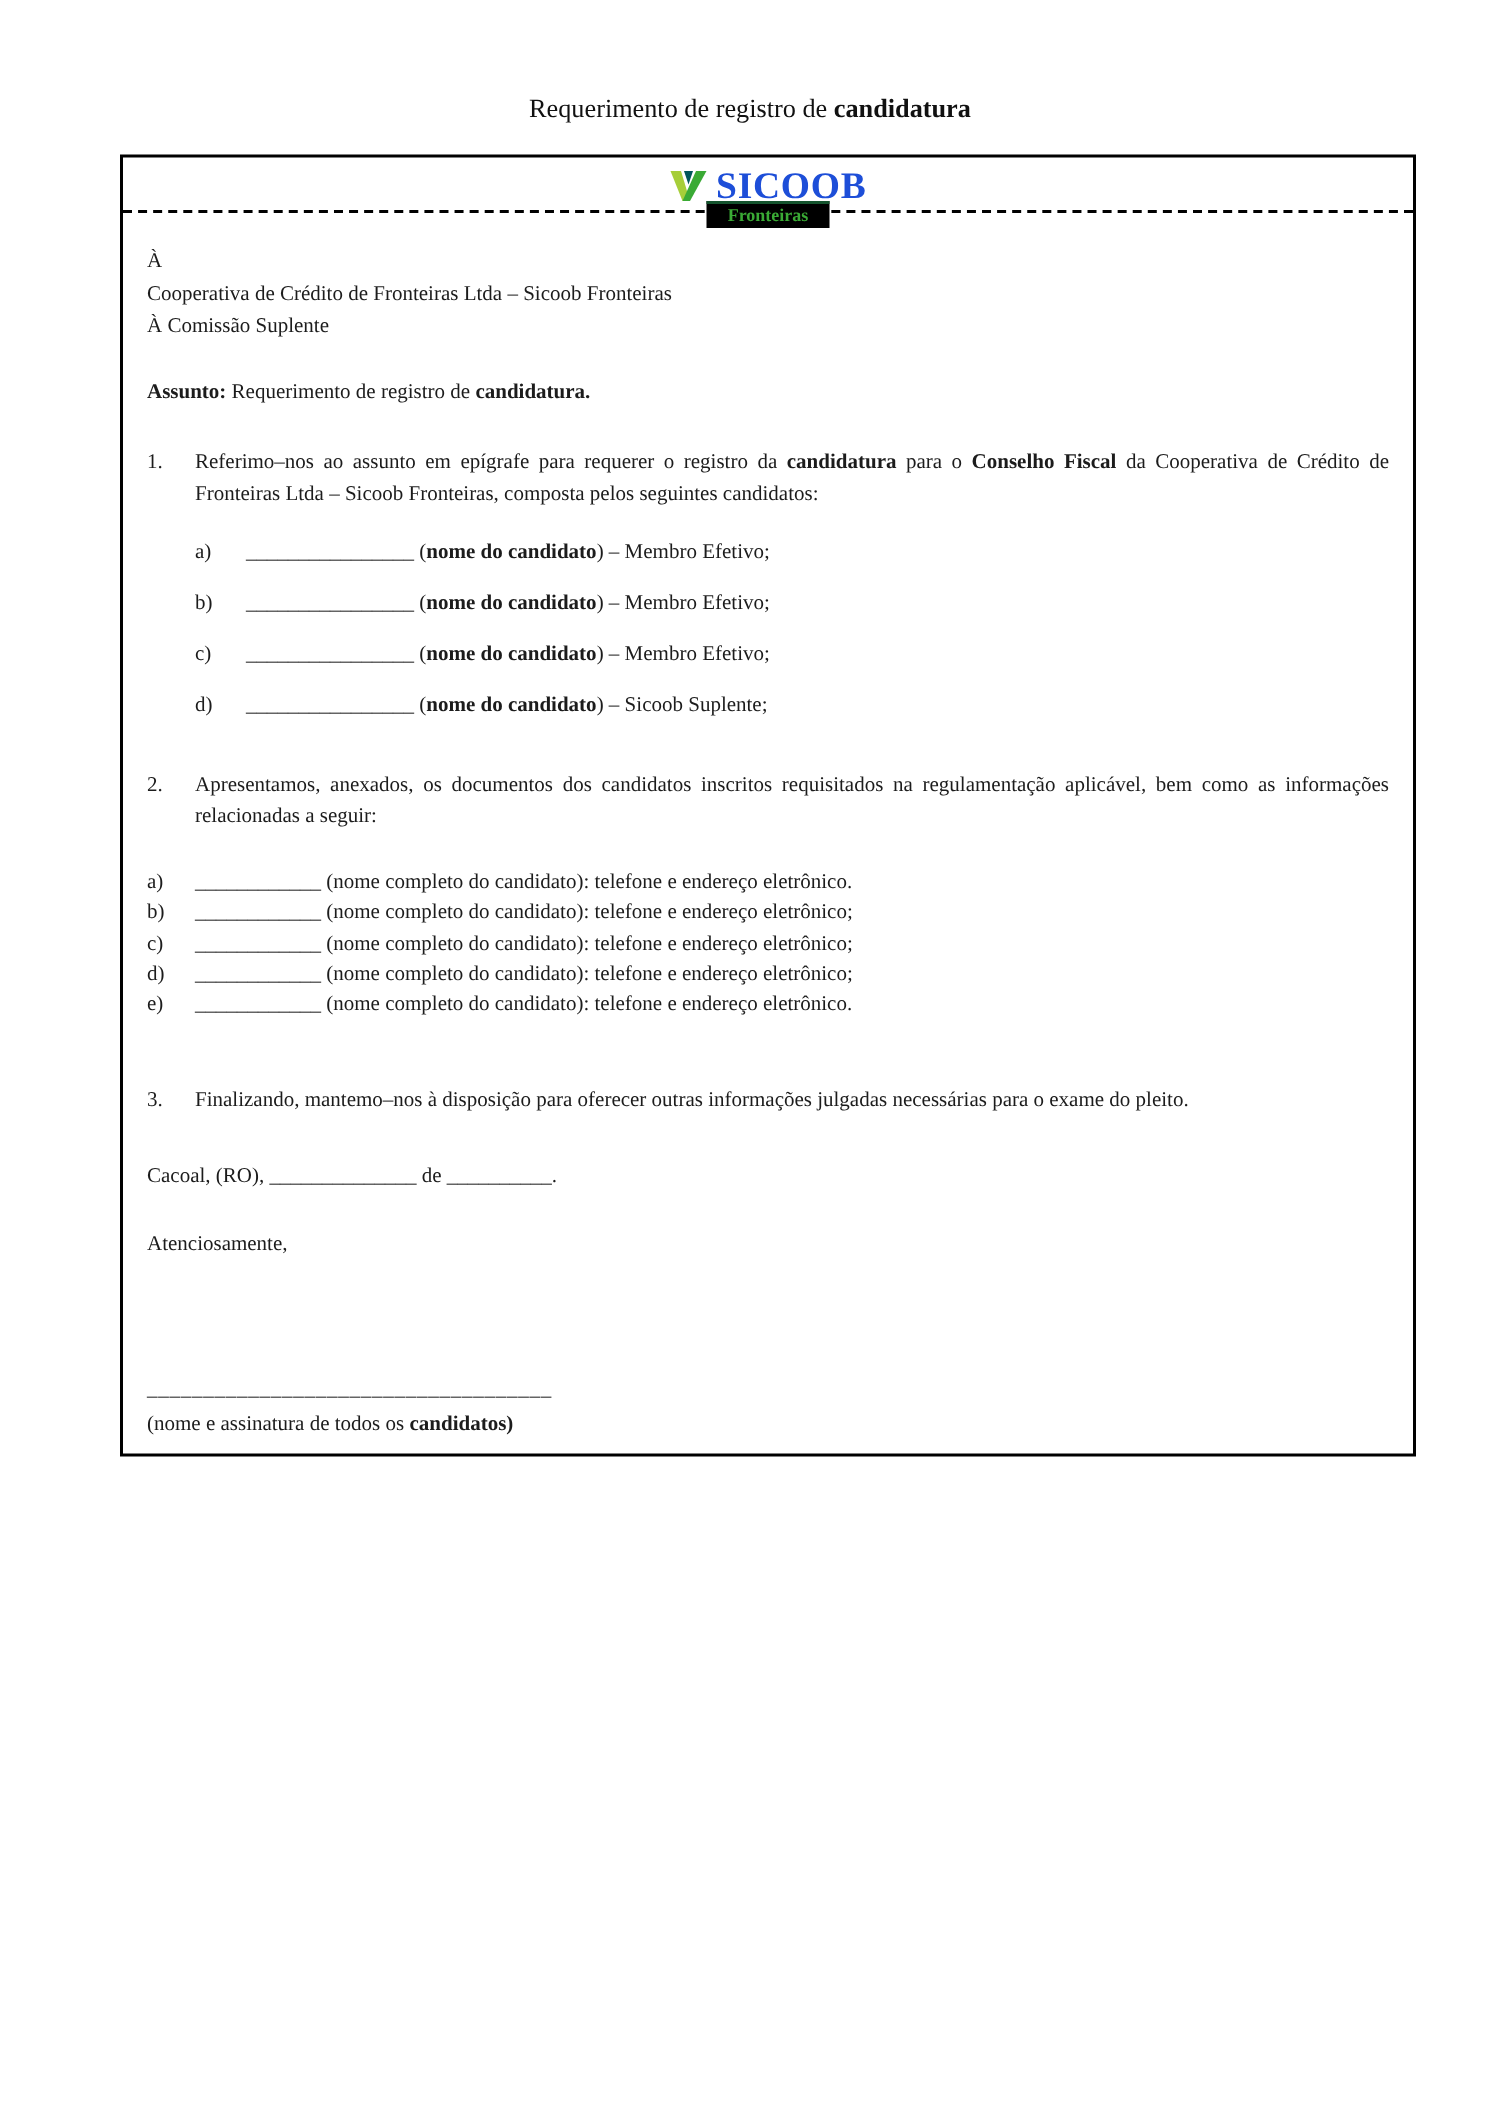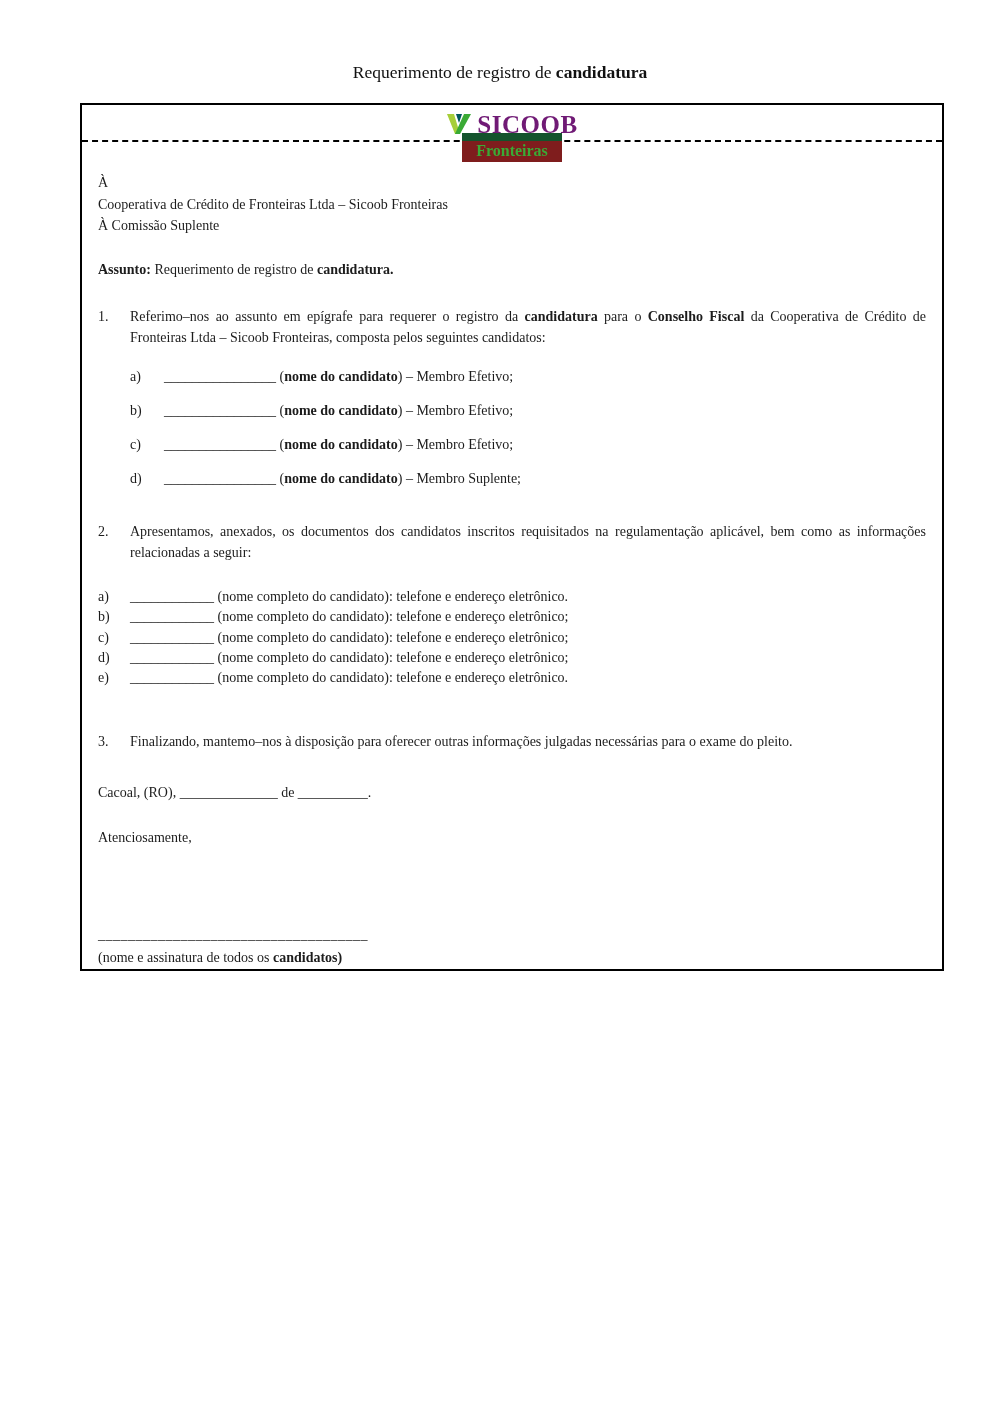--- a/index.html
+++ b/index.html
@@ -36,37 +36,37 @@
   .logo-row {
     display: flex;
     align-items: center;
     justify-content: center;
     gap: 5px;
   }
   .logo-brand {
     font-size: 25px;
     font-weight: bold;
     letter-spacing: 0.5px;
-    color: #701a75;
+    color: #1d4ed8;
     line-height: 1;
   }
   .dashed-divider {
     border-top: 2px dashed #000;
     margin: 3px -16px 0 -16px;
     height: 0;
   }
   .logo-unit-holder { text-align: center; margin-top: -9px; }
   .logo-unit {
     display: inline-block;
-    background: #7f1d1d;
+    background: #000000;
     padding: 0 14px;
-    font-size: 16px;
+    font-size: 12px;
     font-weight: bold;
     color: #3aaa35;
-    border-top: 8px solid #14532d;
+    border-top: 2px solid #14532d;
     line-height: 1.3;
   }
   
   .recipient { margin-top: 10px; }
   .recipient div { line-height: 1.55; }
   .subject { margin-top: 22px; }
   .numbered {
     display: flex;
     margin-top: 26px;
   }
@@ -144,21 +144,21 @@
       <div class="item">
         <span class="lbl">b)</span>
         <span><span>________________</span><span> (</span><span class="b">nome do candidato</span><span>) – Membro Efetivo;</span></span>
       </div>
       <div class="item">
         <span class="lbl">c)</span>
         <span><span>________________</span><span> (</span><span class="b">nome do candidato</span><span>) – Membro Efetivo;</span></span>
       </div>
       <div class="item">
         <span class="lbl">d)</span>
-        <span><span>________________</span><span> (</span><span class="b">nome do candidato</span><span>) – Membro Suplente;</span></span>
+        <span><span>________________</span><span> (</span><span class="b">nome do candidato</span><span>) – Sicoob Suplente;</span></span>
       </div>
     </div>
 
     <div class="numbered" style="margin-top:32px;">
       <div class="num">2.</div>
       <div class="para">Apresentamos, anexados, os documentos dos candidatos inscritos requisitados na regulamentação aplicável, bem como as informações relacionadas a seguir:</div>
     </div>
 
     <div class="list2">
       <div class="item">

